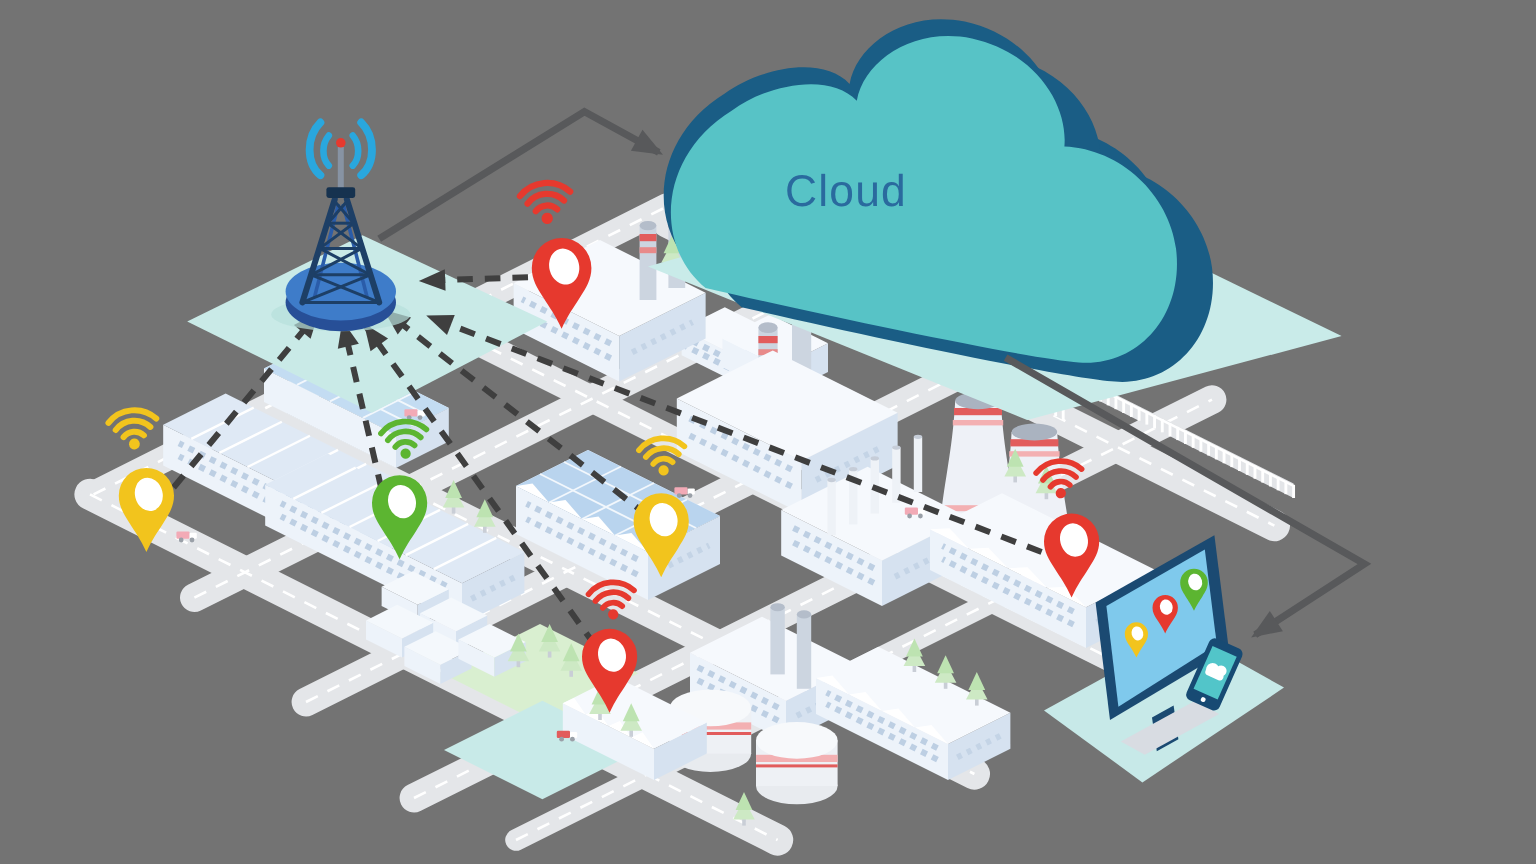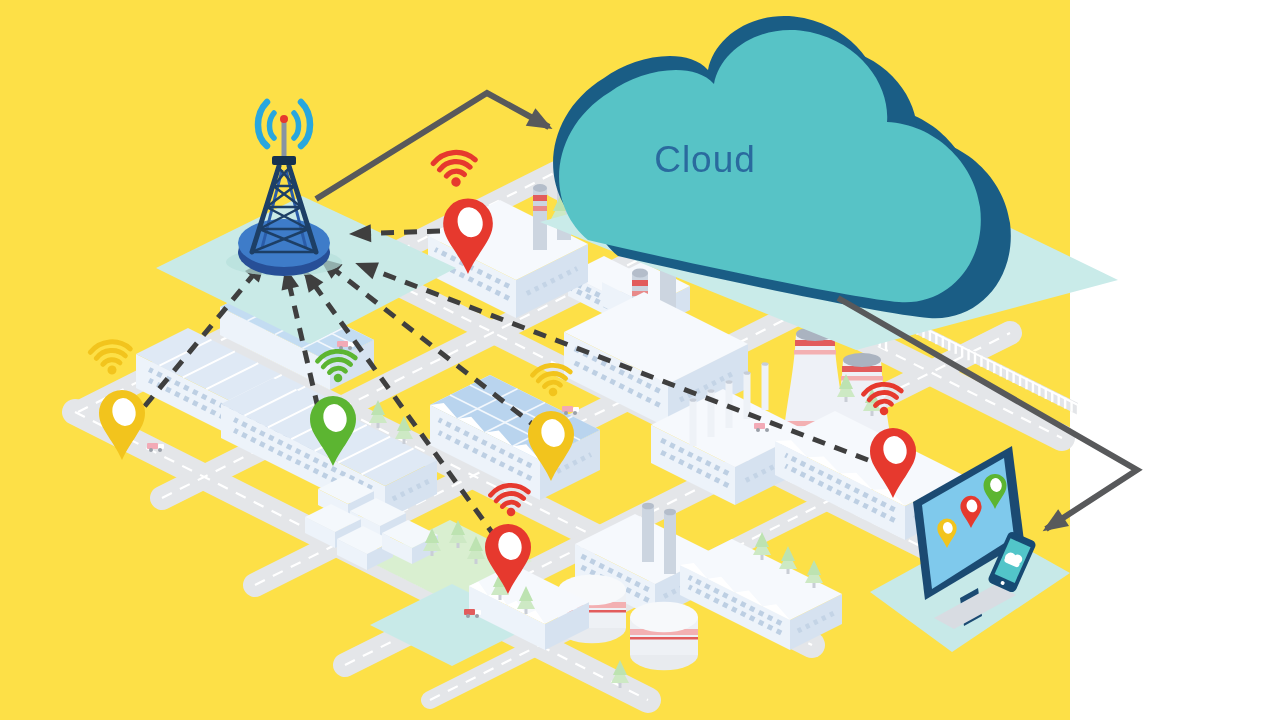--- a/index.html
+++ b/index.html
@@ -1,17 +1,17 @@
 <!DOCTYPE html>
 <html><head>
 <meta charset="utf-8">
 <style>
   html,body{margin:0;padding:0;background:#ffffff;}
   body{width:1280px;height:720px;overflow:hidden;font-family:"Liberation Sans",sans-serif;}
-  .stage{position:relative;width:1070px;height:720px;background:#fde047;}
+  .stage{position:relative;width:1280px;height:720px;background:#737373;}
   svg{display:block;}
   #cloud-label{font-family:"Liberation Sans",sans-serif;font-size:37px;letter-spacing:1px;}
 </style>
 </head>
 <body>
 
 <div class="stage">
   <svg id="scene" width="1280" height="720" viewBox="0 0 1280 720">
     <defs>
       <marker id="arrDash" markerUnits="userSpaceOnUse" markerWidth="26" markerHeight="20" refX="20" refY="10" orient="auto">

